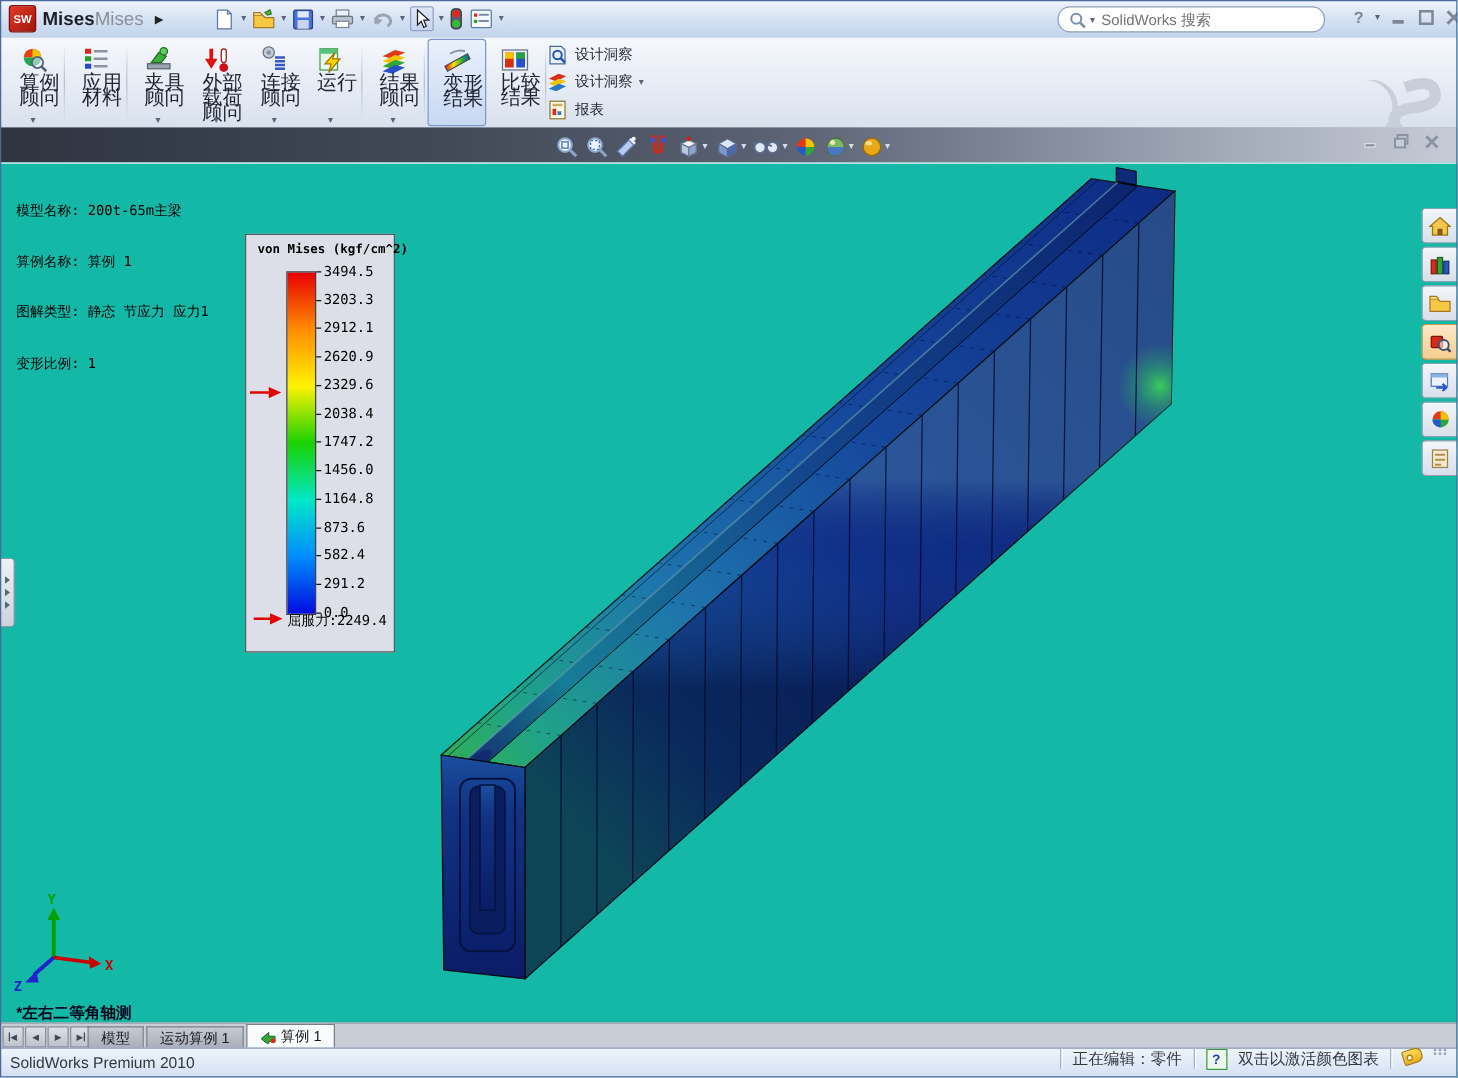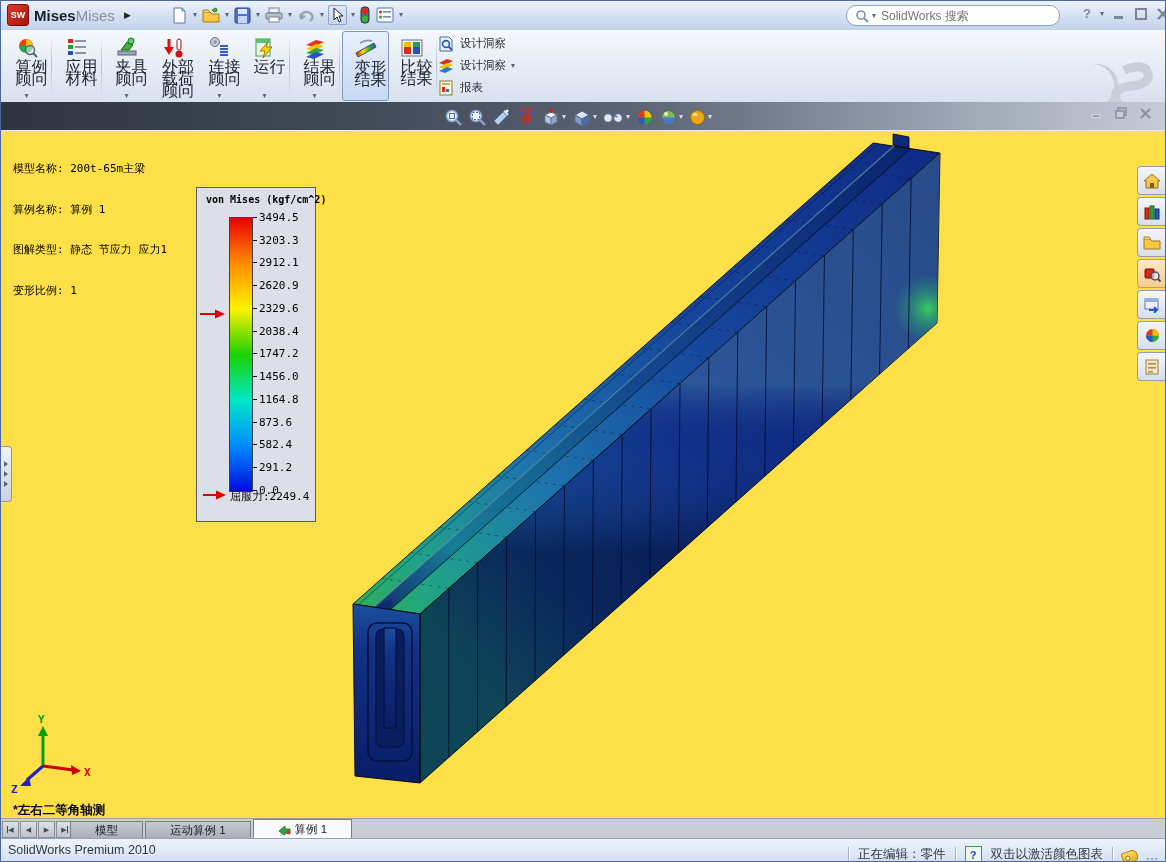--- a/index.html
+++ b/index.html
@@ -50,21 +50,21 @@
   .ctabs{position:absolute;left:6px;bottom:0;display:flex;align-items:flex-end}
   .ctab{height:21px;padding:0 11px;font-size:12px;color:#14161c;display:flex;align-items:center;
     background:linear-gradient(#b9bdc5,#989da7);border:1px solid #5c6169;border-bottom:none;
     border-radius:2px 2px 0 0;margin-right:2px;cursor:default}
   .ctab.active{background:#f4f5f7;color:#0c0e12;border-color:#70747c;height:23px;font-weight:normal}
   .headsup{position:absolute;left:444px;top:3px;height:24px;display:flex;align-items:center;gap:5px}
   .hbtn{display:flex;align-items:center;gap:1px;cursor:default}
   .docctl{position:absolute;right:14px;top:5px;display:flex;gap:12px;align-items:center}
 
   
-  .viewport{position:absolute;left:0;top:130px;width:1166px;height:688px;background:#fde047;border-top:1px solid #e9edf3}
+  .viewport{position:absolute;left:0;top:130px;width:1166px;height:688px;background:#14b8a6;border-top:1px solid #e9edf3}
   .model-info{position:absolute;left:13px;top:4px;font-family:"DejaVu Sans Mono","Liberation Mono",monospace;
     font-size:11px;line-height:13.5px;color:#000;white-space:pre}
   .legend{position:absolute;left:196px;top:56px;width:118px;height:333px;background:#dcdfe7;
     border:1px solid #565b64;font-family:"DejaVu Sans Mono","Liberation Mono",monospace;color:#000}
   .lg-title{position:absolute;left:9px;top:6px;font-size:10px;font-weight:bold;white-space:nowrap}
   .lg-bar{position:absolute;left:32px;top:29px;width:22px;height:273px;border:1px solid #3c414a}
   .lg-tick{position:absolute;left:62px;transform:translateY(-50%);font-size:11px;white-space:nowrap}
   .lg-dash{position:absolute;left:56px;width:4px;height:1px;background:#14161a}
   .lg-yield-row{position:absolute;left:5px;top:301px;display:flex;gap:3px}
   .lg-yield-row span{font-size:11px;white-space:nowrap}
@@ -81,29 +81,29 @@
   .tp-btn.hl{background:linear-gradient(#ffe9c9,#f5cd8e);border-color:#c89b54}
 
   
   .bottomtabs{position:absolute;left:0;top:818px;width:1166px;height:20px;background:#c9ced6;border-top:1px solid #9aa1ac}
   .bnav{position:absolute;left:2px;top:2px;display:flex;gap:1px}
   .bnav .nbtn{width:15px;height:15px;background:linear-gradient(#dde1e7,#bdc2cb);border:1px solid #8b919c;
     font-size:7px;color:#3f4856;display:flex;align-items:center;justify-content:center;cursor:pointer}
   .nbtn.first i,.nbtn.last i{display:block;width:1px;height:7px;background:#3f4856}
   .nbtn i{font-style:normal}
   .btabs{position:absolute;left:70px;top:1px;display:flex;align-items:flex-end;height:18px}
-  .btab{height:16px;padding:0 24px;font-size:11.5px;color:#16181e;background:linear-gradient(#c6cad1,#a9aeb8);
+  .btab{height:16px;padding:0 10px;font-size:11.5px;color:#16181e;background:linear-gradient(#c6cad1,#a9aeb8);
     border:1px solid #787e8a;border-bottom:none;margin-right:2px;display:flex;align-items:center;gap:4px;cursor:pointer}
   .btab.active{background:#fafbfc;height:18px;font-weight:normal}
 
   
   .statusbar{position:absolute;left:0;top:838px;width:1166px;height:24px;
     background:linear-gradient(#eff4fb,#d2dff2);border-top:1px solid #8fa2bd;font-size:12.5px;color:#33383f}
   .sb-left{position:absolute;left:8px;top:4px}
-  .sb-right{position:absolute;right:8px;top:0;height:24px;display:flex;align-items:flex-end;gap:9px}
+  .sb-right{position:absolute;right:8px;top:0;height:24px;display:flex;align-items:flex-start;gap:9px}
   .vline{width:1px;height:16px;background:#a3b2c8;box-shadow:1px 0 0 #fff}
   .help-sq{width:15px;height:15px;border:1px solid #3f9a43;background:#eef7ee;color:#2040c0;font-weight:bold;
     font-size:11px;display:flex;align-items:center;justify-content:center}
   .tagicon{width:14px;height:10px;background:linear-gradient(#ffd95e,#e8ae1e);border:1px solid #a87d10;
     border-radius:2px 5px 5px 2px;transform:rotate(-18deg);position:relative}
   .tagicon::after{content:"";position:absolute;left:2px;top:3px;width:3px;height:3px;border-radius:50%;
     background:#fdf6e0;border:1px solid #a87d10}
   .grip{display:grid;grid-template-columns:repeat(3,3px);grid-gap:1px;transform:rotate(0)}
   .grip s{width:2px;height:2px;background:#9aa7ba;display:block}
 </style>

